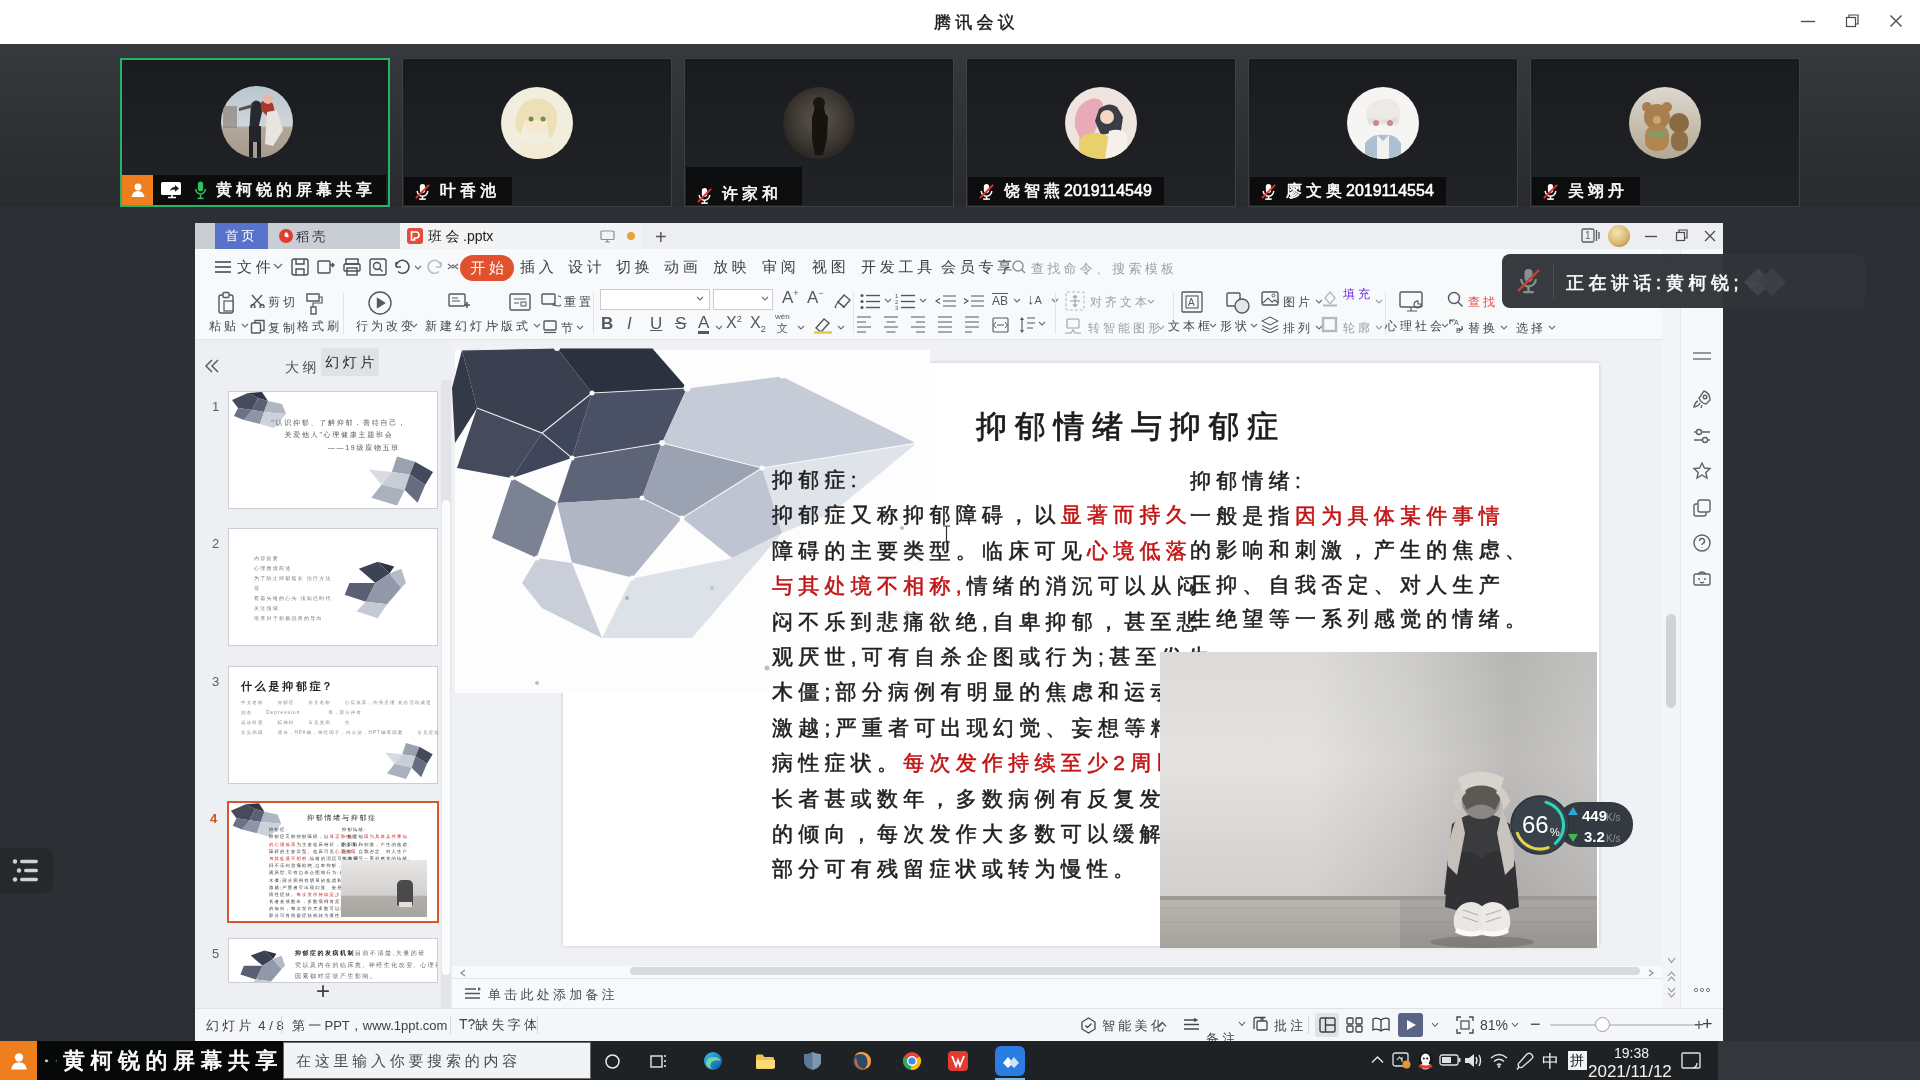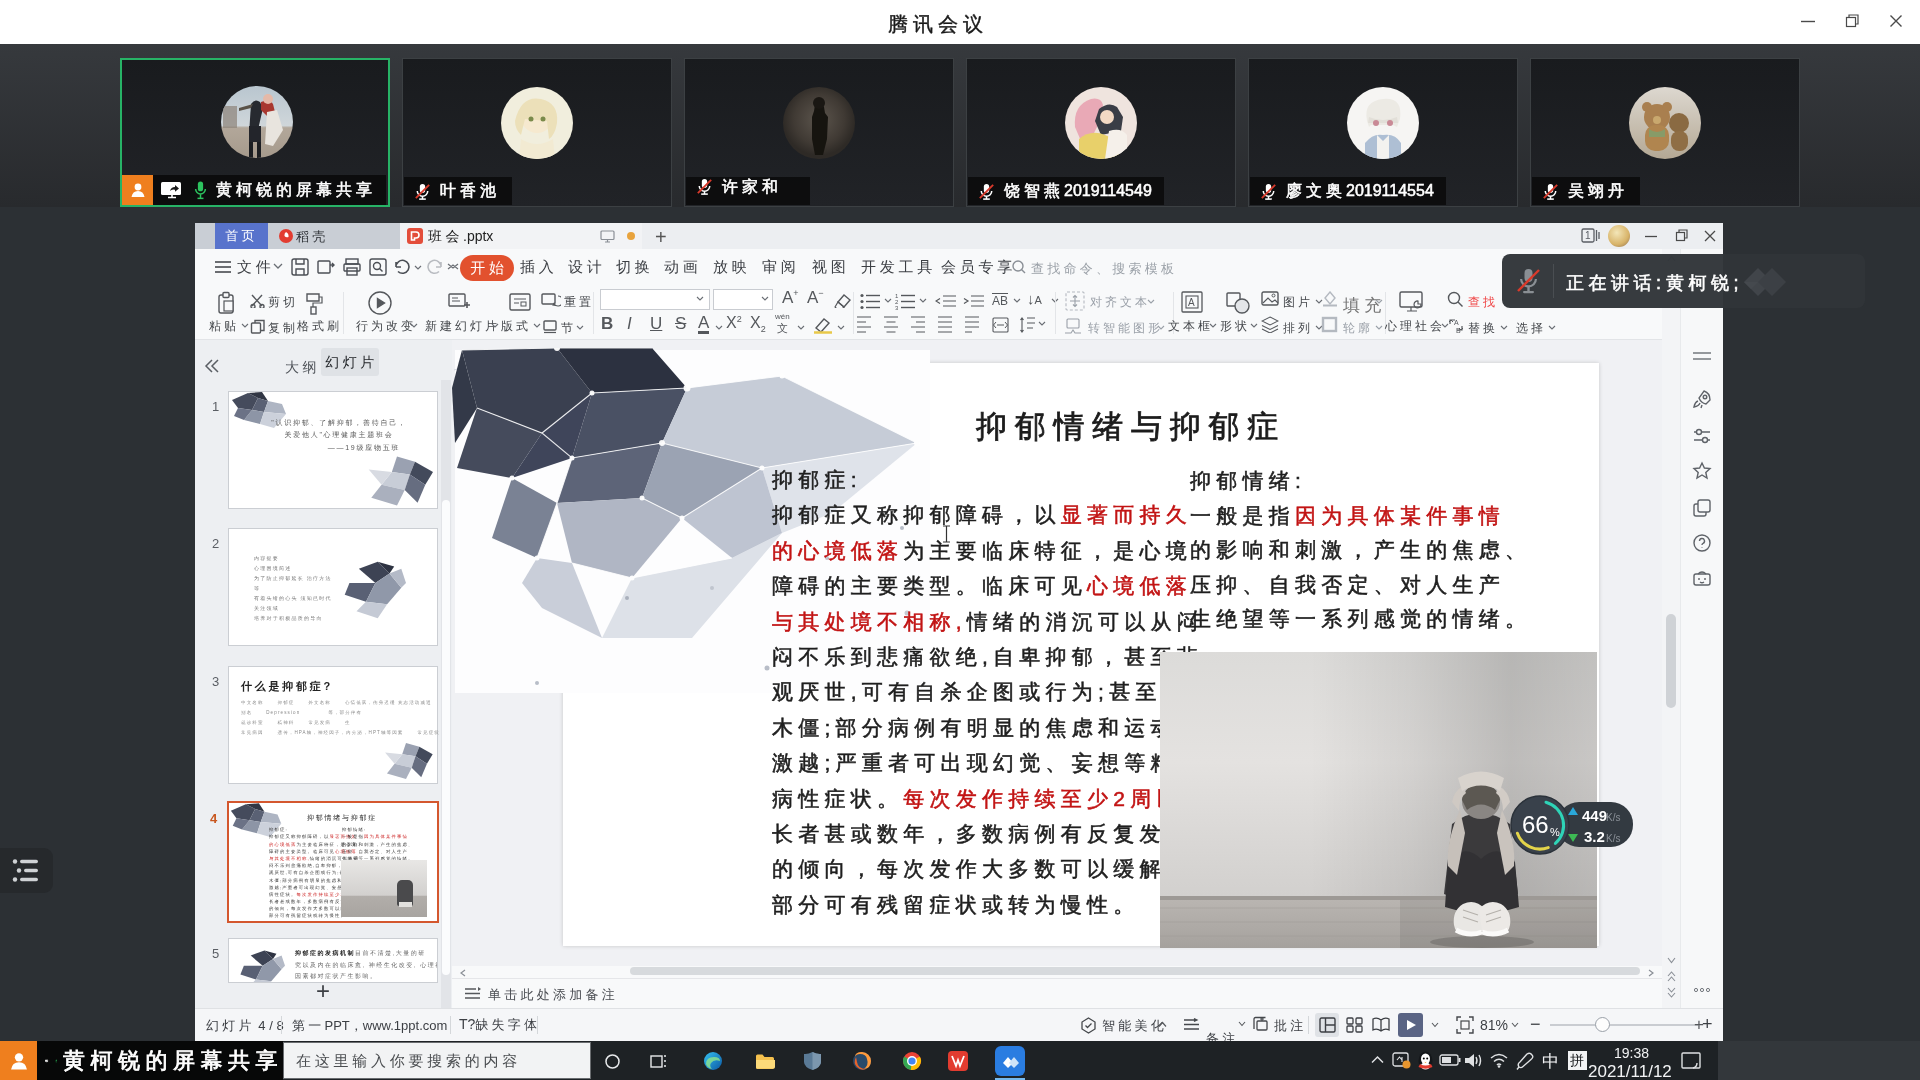--- a/index.html
+++ b/index.html
@@ -5,21 +5,21 @@
 html,body{width:1920px;height:1080px;overflow:hidden}
 body{font-family:"Liberation Sans",sans-serif;position:relative;background:#2c3034}
 .ab{position:absolute}
 .cjk{letter-spacing:.25em}
 .nw{white-space:nowrap}
 .tk{-webkit-text-stroke:.55px}
 .tk2{-webkit-text-stroke:.8px}
 </style></head><body>
 
 <div class="ab" style="left:0;top:0;width:1920px;height:44px;background:#fff">
-<span class="ab cjk" style="left:888px;top:11px;font-size:20px;color:#1a1a1a;-webkit-text-stroke:.4px">腾讯会议</span>
+<span class="ab cjk" style="left:934px;top:11px;font-size:17px;color:#1a1a1a;-webkit-text-stroke:.4px">腾讯会议</span>
 <svg class="ab" style="left:1800px;top:13px" width="16" height="16">
       <line x1="1" y1="8.5" x2="15" y2="8.5" stroke="#4a4a4a" stroke-width="1.4"></line>
     </svg>
 <svg class="ab" style="left:1844px;top:13px" width="16" height="16">
       <rect x="2.5" y="4.5" width="9" height="9" fill="none" stroke="#4a4a4a" stroke-width="1.2"></rect>
       <path d="M5 4.5 V2 H14 V11 H11.5" fill="none" stroke="#4a4a4a" stroke-width="1.2"></path>
     </svg>
 <svg class="ab" style="left:1888px;top:13px" width="16" height="16">
       <path d="M2.5 2.5 L13.5 13.5 M13.5 2.5 L2.5 13.5" stroke="#4a4a4a" stroke-width="1.4"></path>
     </svg>
@@ -95,21 +95,21 @@
             <radialGradient id="a3g" cx=".5" cy=".45">
               <stop offset="0" stop-color="#5c554d"></stop>
               <stop offset=".7" stop-color="#403a34"></stop>
               <stop offset="1" stop-color="#2e2a26"></stop>
             </radialGradient>
           </defs>
           <rect width="72" height="72" fill="url(#a3g)"></rect>
           <path d="M32 18 q6 -4 9 2 l1 6 3 4 -1 22 -4 16 -8 0 -3 -16 0 -22 2 -6z" fill="#16140f"></path>
           <circle cx="36" cy="16" r="6" fill="#1a1713"></circle>
         </svg></div>
-<div class="ab nw" style="left:1px;bottom:1px;height:28px;display:flex;align-items:flex-start;background:rgba(8,8,8,.78);padding:0 28px 0 9px">
+<div class="ab nw" style="left:1px;bottom:1px;height:38px;display:flex;align-items:flex-end;background:rgba(8,8,8,.78);padding:0 20px 0 9px">
 <svg width="19" height="19" viewBox="0 0 20 20">
           <g fill="none" stroke="#fff" stroke-width="1.6">
             <rect x="7.2" y="2" width="5.6" height="9.5" rx="2.8" fill="#fff" stroke="none"></rect>
             <path d="M4.5 9.5 a5.5 5.5 0 0 0 11 0"></path>
             <line x1="10" y1="15" x2="10" y2="18"></line>
             <line x1="6.5" y1="18" x2="13.5" y2="18"></line>
           </g>
           <line x1="3" y1="17" x2="17" y2="3" stroke="#d93a2b" stroke-width="2"></line>
         </svg>
         <span class="tk" style="font-size:16px;color:#fff;margin-left:8px"><span class="cjk">许家和</span></span>
@@ -512,21 +512,21 @@
         <path d="M9 1 l8 4 -8 4 -8 -4 z M1 9.5 l8 4 8 -4 M1 13 l8 4 8 -4" stroke-width="1.1"></path>
       </svg>
 <span class="ab cjk nw" style="left:1088px;top:34px;font-size:12px;color:#45484c">排列</span>
 <svg class="ab" style="left:1120px;top:39px" width="8" height="6">
         <path d="M1 1 l3 3 3 -3" fill="none" stroke="#6a6e74" stroke-width="1.1"></path>
       </svg>
 <svg class="ab" style="left:1126px;top:5px" width="18" height="16" viewBox="0 0 18 16" fill="none" stroke="#b4b9c0" stroke-width="1.4">
         <path d="M9 1 l5 6 -5 6 -5 -6 z" stroke="#b4b9c0"></path>
         <path d="M2 14.5 h14" stroke="#b4b9c0" stroke-width="2"></path>
       </svg>
-<span class="ab cjk nw" style="left:1148px;top:8px;font-size:17px;color:#737373">填充</span>
+<span class="ab cjk nw" style="left:1148px;top:0;font-size:12px;color:#6d28d9">填充</span>
 <svg class="ab" style="left:1180px;top:13px" width="8" height="6">
         <path d="M1 1 l3 3 3 -3" fill="none" stroke="#9aa0a8" stroke-width="1.1"></path>
       </svg>
 <svg class="ab" style="left:1126px;top:30px" width="18" height="17" viewBox="0 0 18 17" fill="none" stroke="#b4b9c0" stroke-width="1.4">
         <rect x="2" y="2" width="13" height="13" stroke="#b4b9c0" stroke-width="2.4"></rect>
       </svg>
 <span class="ab cjk nw" style="left:1148px;top:34px;font-size:12px;color:#9aa0a8">轮廓</span>
 <svg class="ab" style="left:1180px;top:39px" width="8" height="6">
         <path d="M1 1 l3 3 3 -3" fill="none" stroke="#9aa0a8" stroke-width="1.1"></path>
       </svg>
@@ -750,21 +750,20 @@
         <circle cx="450" cy="180" r="2" fill="#b8bdc8"></circle>
         <circle cx="455" cy="265" r="2.5" fill="#c5cad2"></circle>
         <circle cx="85" cy="335" r="2" fill="#b8bdc8"></circle>
         <circle cx="375" cy="210" r="2" fill="#c0c5ce"></circle>
         <circle cx="260" cy="240" r="2" fill="#c0c5ce"></circle>
 </svg>
 <div class="ab cjk nw tk2" style="left:524px;top:66px;width:250px;font-size:31px;color:#1c1c1c;text-align:center">抑郁情绪与抑郁症</div>
 <div class="ab cjk tk" style="left:320px;top:122px;font-size:21px;line-height:35.4px;color:#1f1f1f">
         <div class="nw">抑郁症:</div>
         <div class="nw">抑郁症又称抑郁障碍，以<span style="color:#c21414">显著而持久</span></div>
-        <div class="nw"><span style="color:#c21414">的心境低落</span>为主要临床特征，是心境</div>
         <div class="nw">障碍的主要类型。临床可见<span style="color:#c21414">心境低落</span></div>
         <div class="nw"><span style="color:#c21414">与其处境不相称,</span>情绪的消沉可以从闷</div>
         <div class="nw">闷不乐到悲痛欲绝,自卑抑郁，甚至悲</div>
         <div class="nw">观厌世,可有自杀企图或行为;甚至发生</div>
         <div class="nw">木僵;部分病例有明显的焦虑和运动性</div>
         <div class="nw">激越;严重者可出现幻觉、妄想等精神</div>
         <div class="nw">病性症状。<span style="color:#c21414">每次发作持续至少2周以上、</span></div>
         <div class="nw">长者甚或数年，多数病例有反复发作</div>
         <div class="nw">的倾向，每次发作大多数可以缓解，</div>
         <div class="nw">部分可有残留症状或转为慢性。</div>

